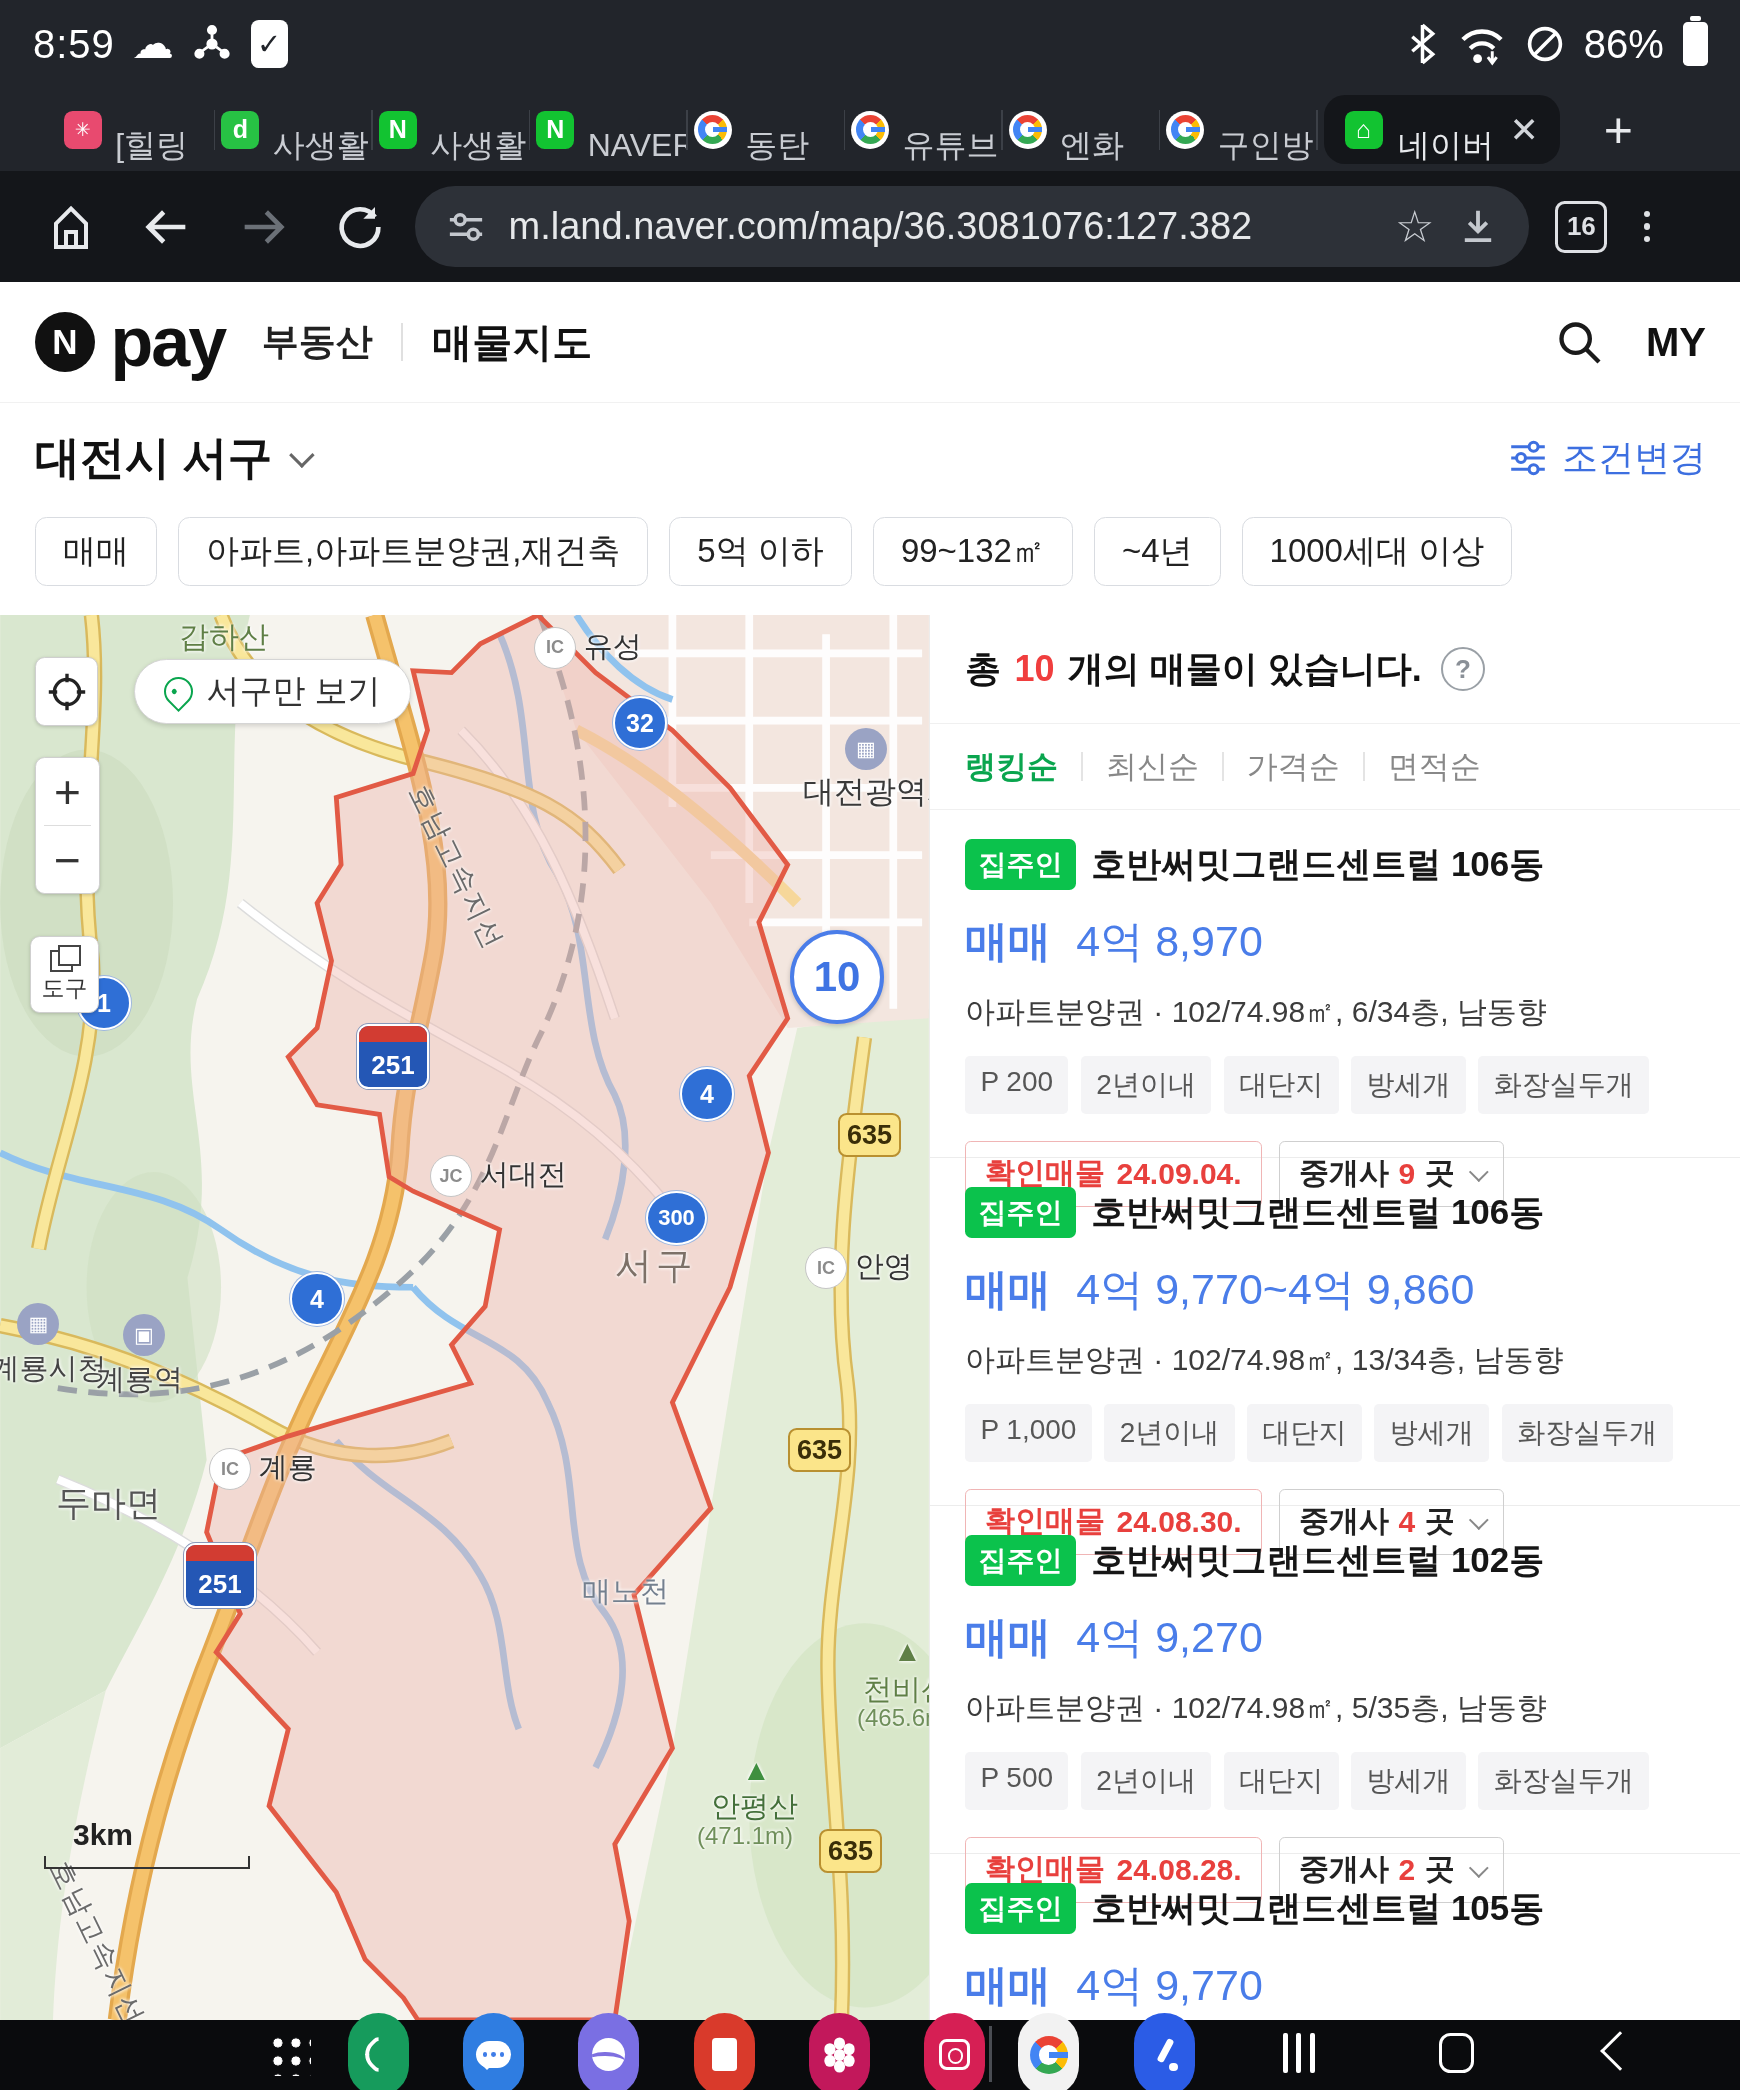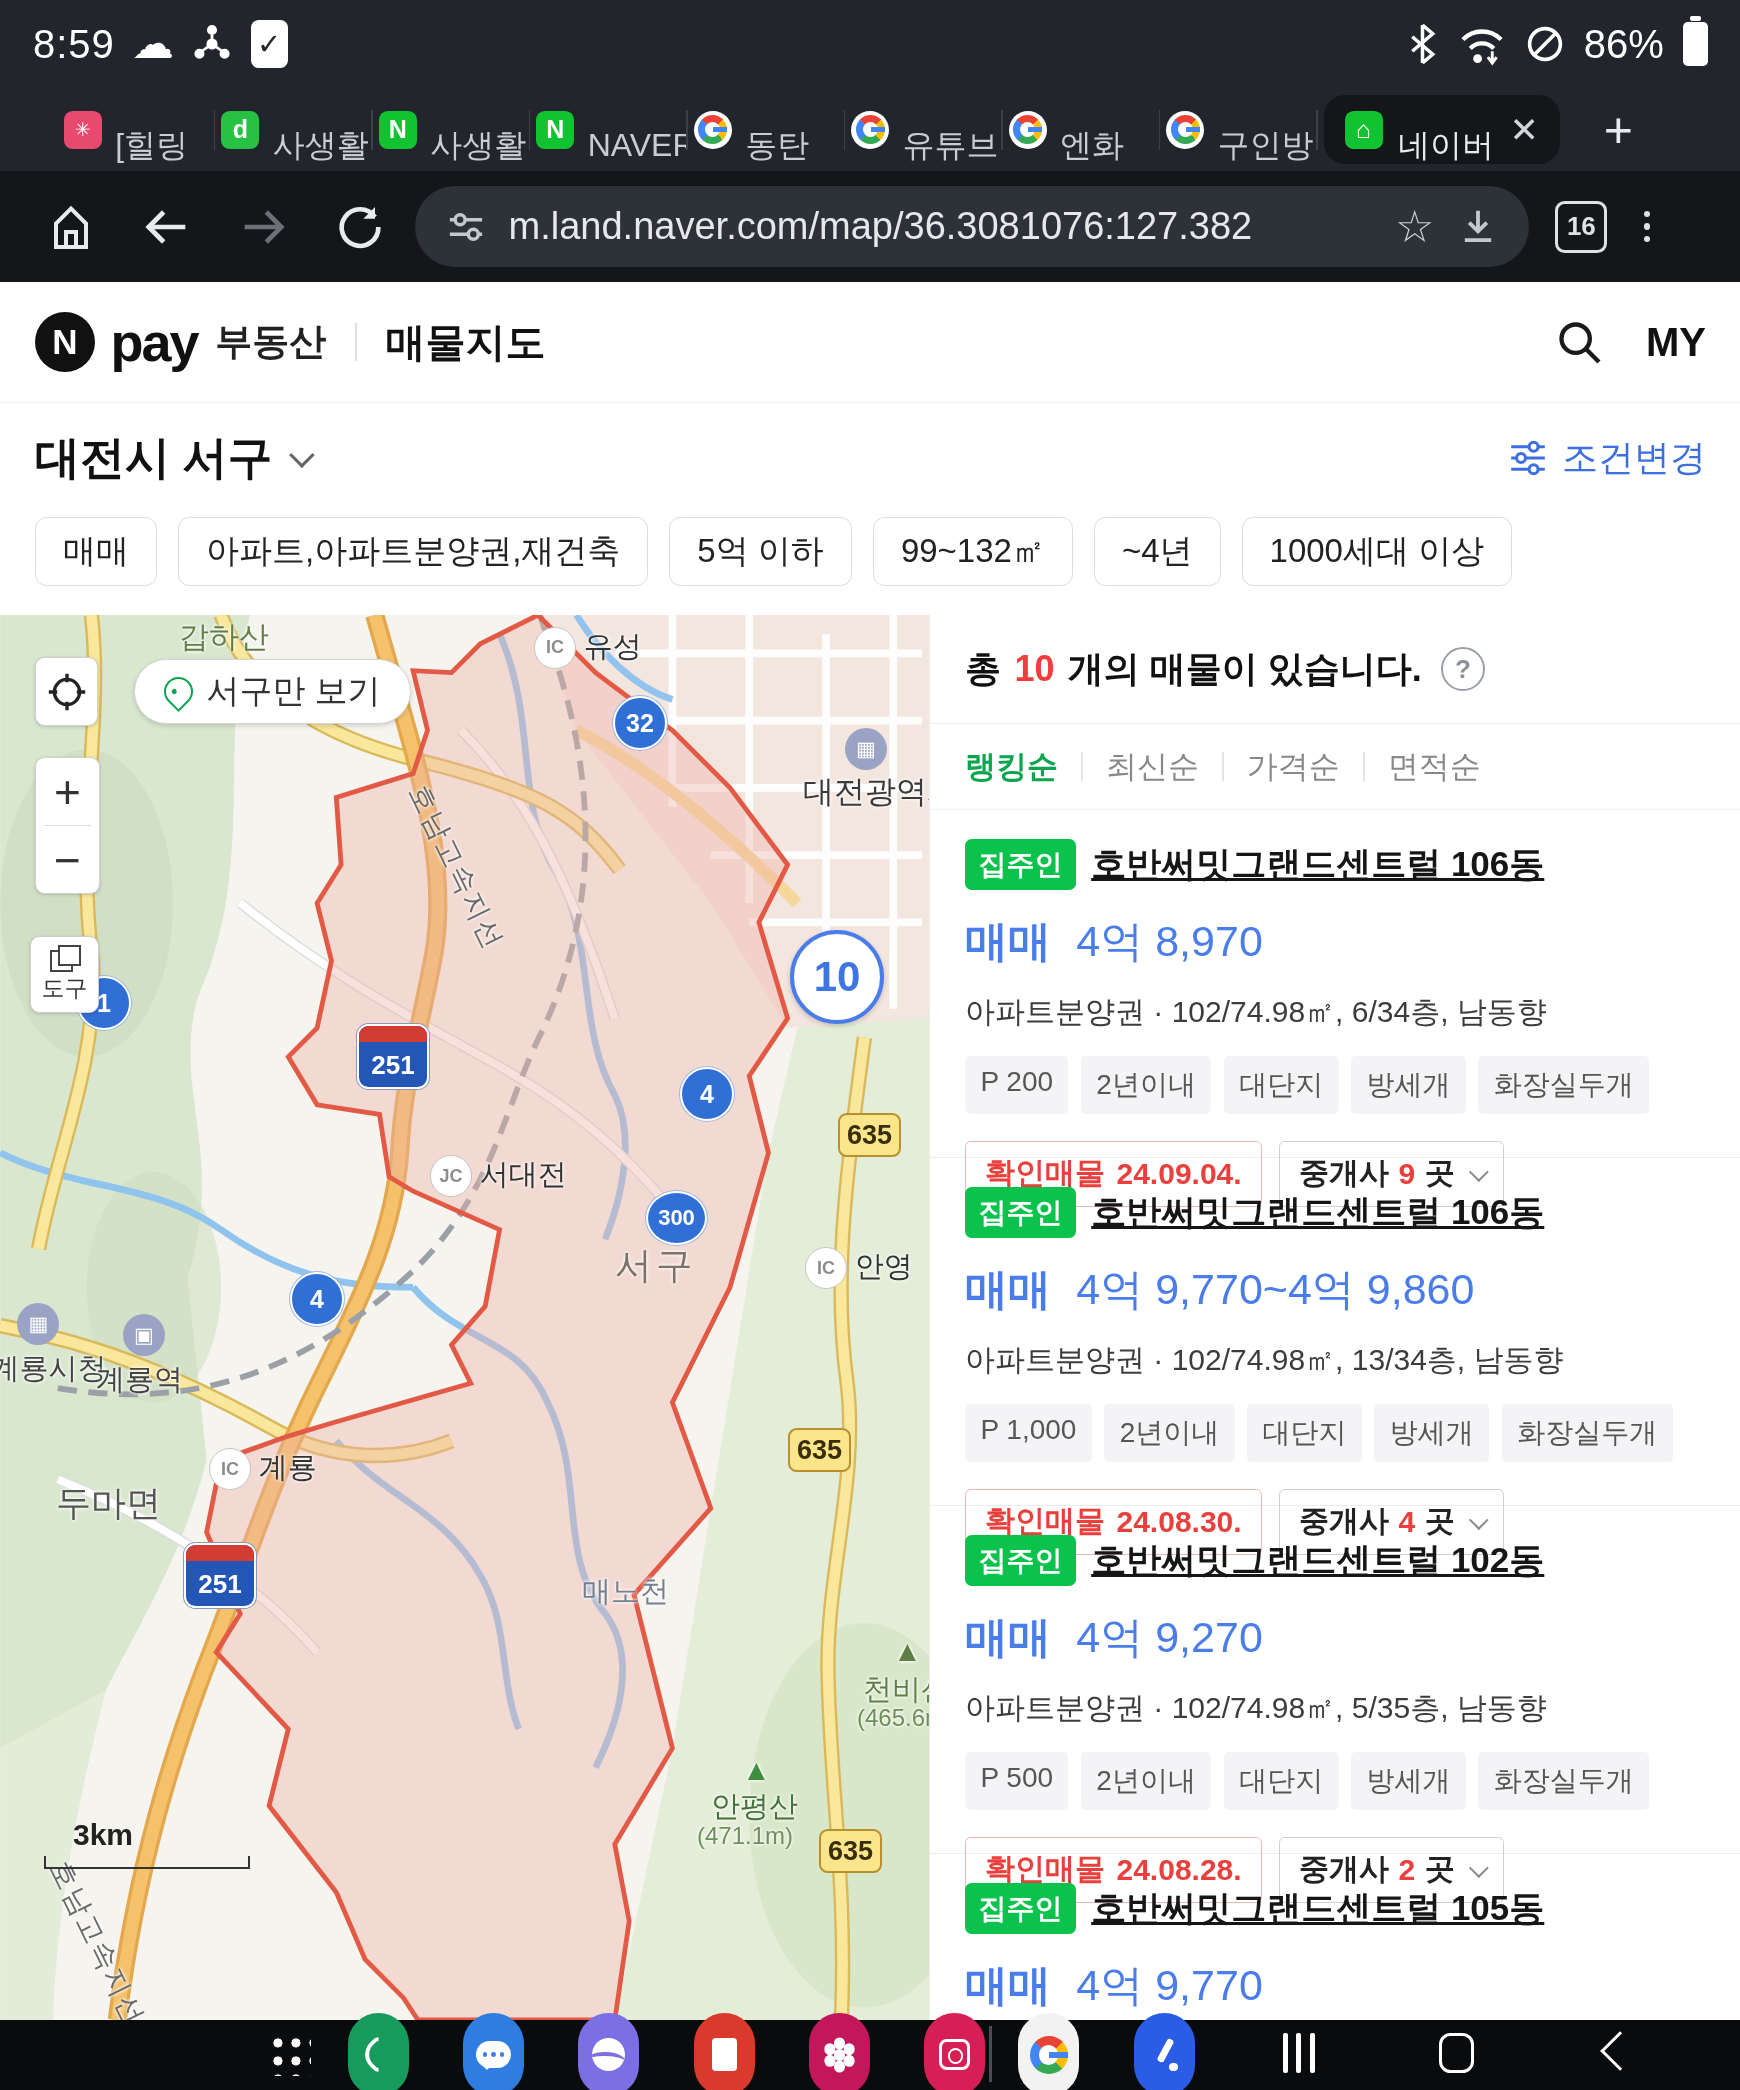--- a/index.html
+++ b/index.html
@@ -48,21 +48,21 @@
     display:flex;align-items:center;justify-content:center;font-size:26px;font-weight:700;flex:none;margin-left:13.4px;}
   .kebab{display:flex;flex-direction:column;gap:5.8px;margin:0 13.4px 0 23px;}
   .kebab i{width:6.7px;height:6.7px;border-radius:50%;background:#dfe1e5;}
   
   .site-header{position:absolute;left:0;top:282px;width:1741px;height:121px;background:#fff;
     display:flex;align-items:center;justify-content:space-between;padding:0 35px;box-sizing:border-box;
     border-bottom:1px solid #f1f1f1;}
   .brand{display:flex;align-items:center;gap:15.4px;}
   .n-circle{width:60px;height:60px;border-radius:50%;background:#111;color:#fff;display:flex;align-items:center;
     justify-content:center;font-size:35px;font-weight:900;}
-  .brand-pay{font-size:54px;font-weight:800;color:#111;letter-spacing:-1.9px;margin-right:2px;}
+  .brand-pay{font-size:70px;font-weight:800;color:#111;letter-spacing:-1.9px;margin-right:21px;}
   .brand-svc{font-size:37px;font-weight:700;color:#222;}
   .brand-pipe{width:1.9px;height:38px;background:#e0e0e0;margin:0 13.4px;}
   .page-title{font-size:40px;font-weight:800;color:#111;}
   .header-right{display:flex;align-items:center;gap:42px;}
   .my-label{font-size:40px;font-weight:700;color:#111;}
   
   .filter-area{position:absolute;left:0;top:403px;width:1741px;height:211px;background:#fff;box-sizing:border-box;}
   .loc-row{display:flex;align-items:center;justify-content:space-between;padding:25px 35px 0;}
   .loc-name{font-size:45px;font-weight:800;color:#111;display:flex;align-items:center;gap:17.3px;}
   .chv{display:inline-block;width:15.4px;height:15.4px;border-right:3.4px solid #666;border-bottom:3.4px solid #666;
@@ -118,21 +118,21 @@
   .help{width:40px;height:40px;border-radius:50%;border:2.4px solid #9aa0a6;color:#8a9097;display:flex;align-items:center;
     justify-content:center;font-size:26px;font-weight:700;margin-left:9.6px;}
   .p-sort{height:85px;display:flex;align-items:center;gap:23px;padding:0 35px;border-bottom:1px solid #f0f0f0;font-size:31px;}
   .sort-item{color:#888;}
   .sort-item.active{color:#0aa54e;font-weight:800;}
   .sort-sep{width:1.9px;height:29px;background:#e4e4e4;}
   .card{padding:29px 35px 0;height:348px;border-bottom:1px solid #ececec;box-sizing:border-box;}
   .card.partial{border-bottom:none;}
   .card-top{display:flex;align-items:center;gap:15.4px;}
   .badge{background:#0bc24c;color:#fff;font-size:28px;font-weight:700;border-radius:6.7px;padding:6.7px 13.4px;flex:none;}
-  .card-title{font-size:35px;font-weight:800;color:#161616;text-decoration:underline;}
+  .card-title{font-size:35px;font-weight:800;color:#161616;}
   .price-row{margin-top:23px;font-size:43px;color:#4a7de9;}
   .price-trade{font-weight:800;margin-right:13.4px;}
   .price-val{font-weight:500;}
   .detail-row{margin-top:21px;font-size:30px;color:#3c3c3c;}
   .tag-row{margin-top:23px;display:flex;gap:12.5px;}
   .tag{background:#f4f4f6;color:#565656;font-size:28px;padding:9.6px 15.4px;border-radius:4.8px;white-space:nowrap;}
   .btn-row{margin-top:27px;display:flex;gap:17.3px;}
   .confirm-btn{border:1.9px solid #f0b5b5;border-radius:5.8px;padding:11.5px 19px;font-size:30px;font-weight:800;color:#e8403d;
     display:flex;gap:11.5px;align-items:center;}
   .agent-btn{border:1.9px solid #cfcfcf;border-radius:5.8px;padding:11.5px 19px;font-size:30px;font-weight:700;color:#222;

